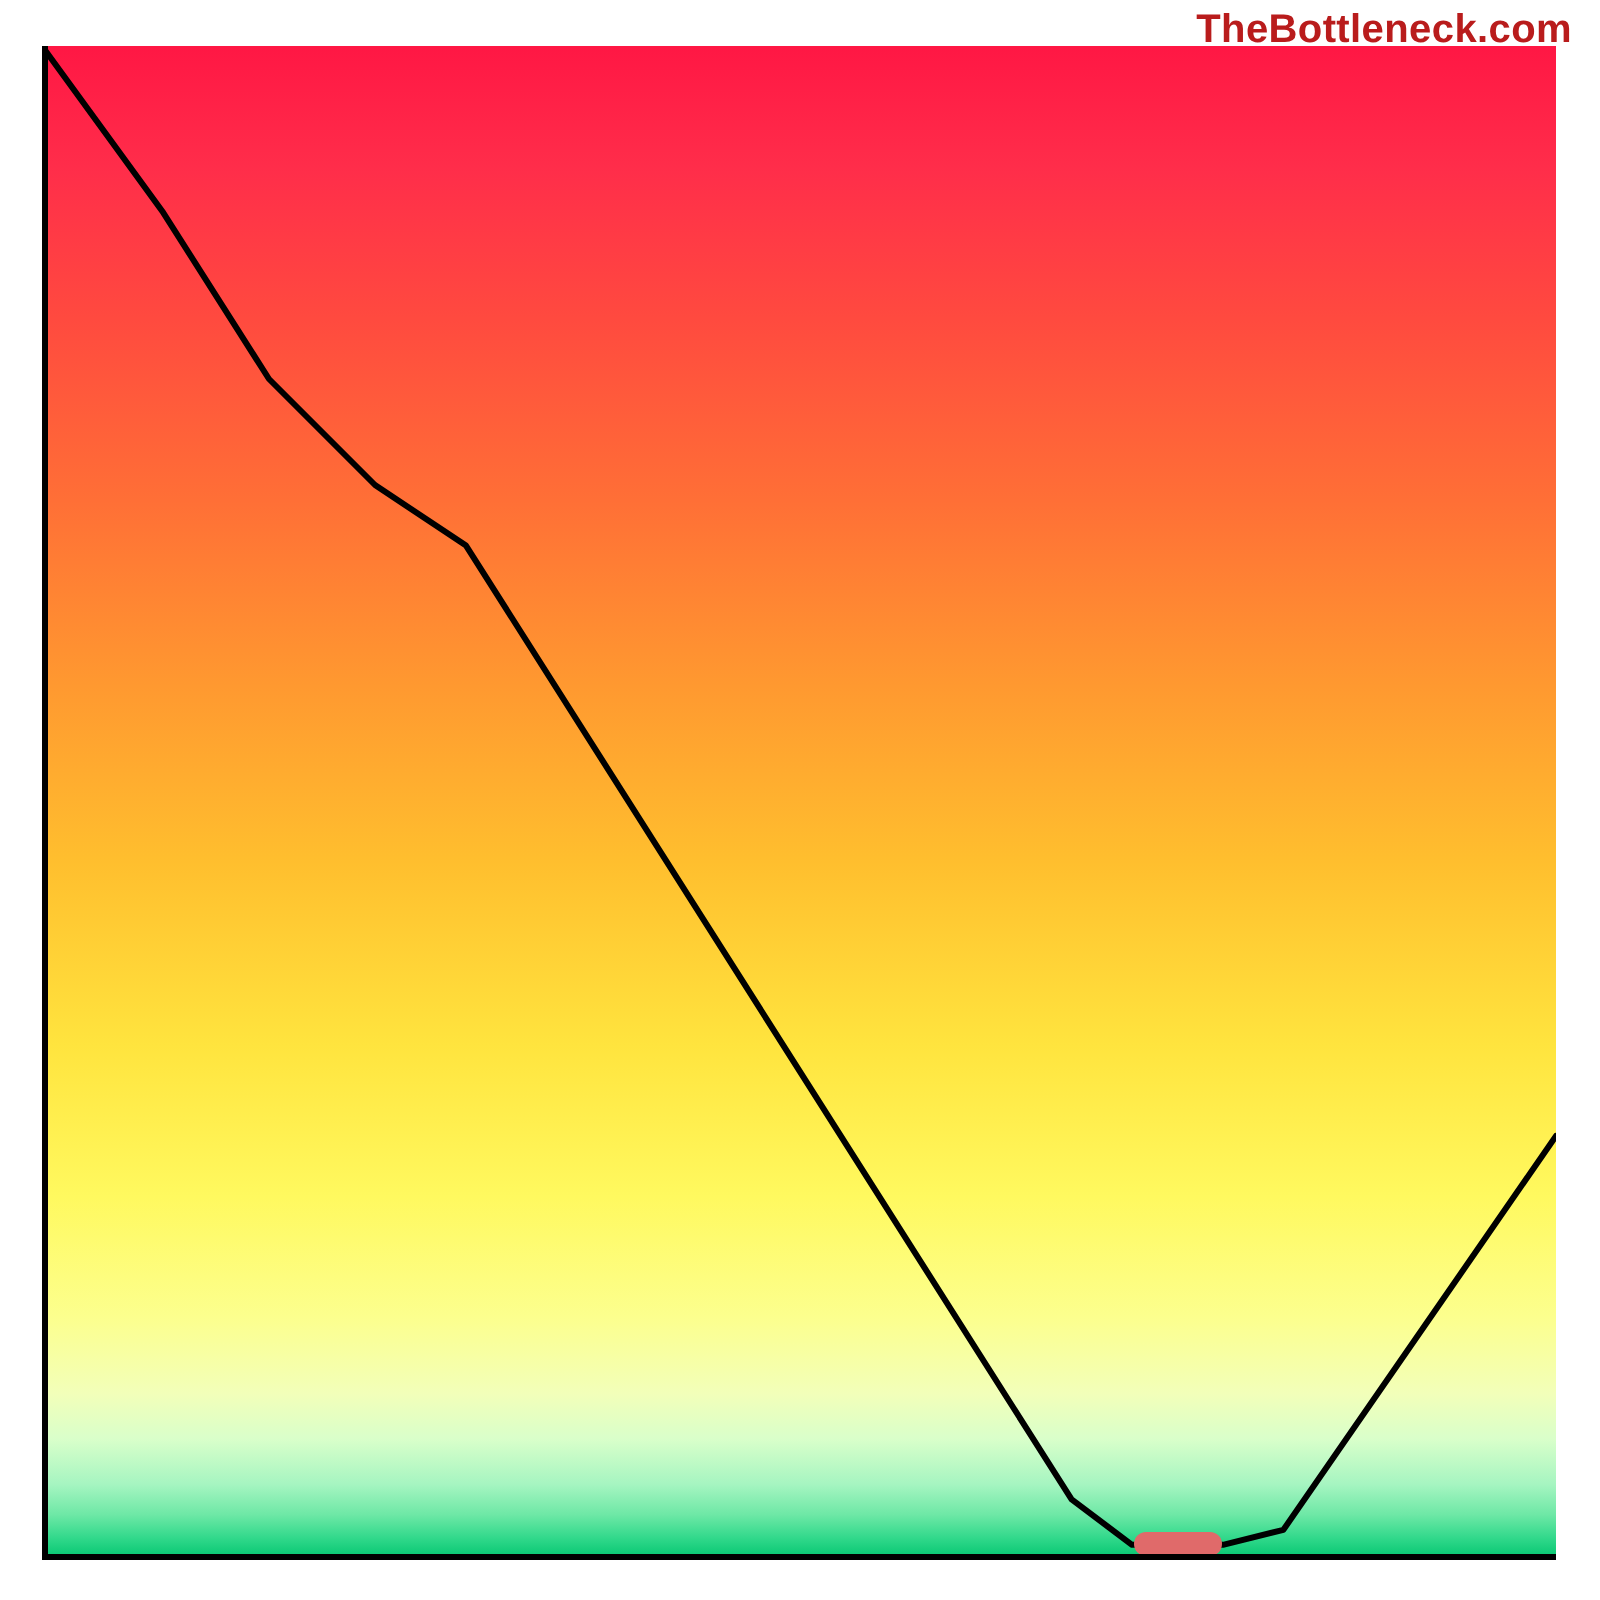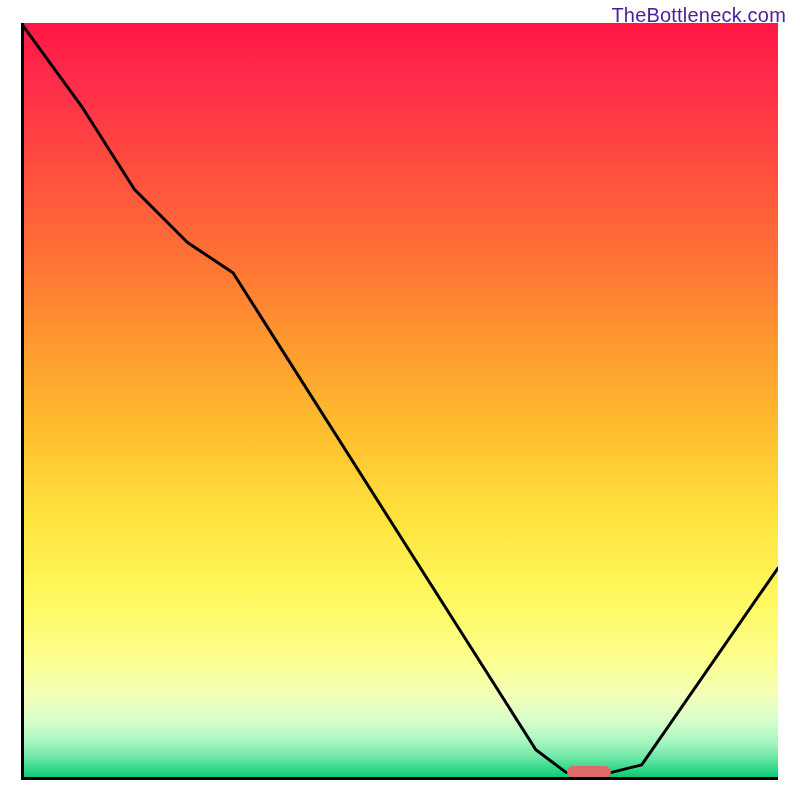--- a/index.html
+++ b/index.html
@@ -9,22 +9,22 @@
     height: 800px;
     background: #ffffff;
     font-family: Arial, Helvetica, sans-serif;
     position: relative;
   }
   .watermark {
     position: absolute;
     top: 4px;
     right: 14px;
     font-size: 20px;
-    font-weight: normal;
-    color: #4c1d95;
+    font-weight: bold;
+    color: #b91c1c;
     letter-spacing: 0.2px;
   }
   .plot-area {
     position: absolute;
     left: 21px;
     top: 23px;
     width: 757px;
     height: 757px;
     overflow: hidden;
   }

